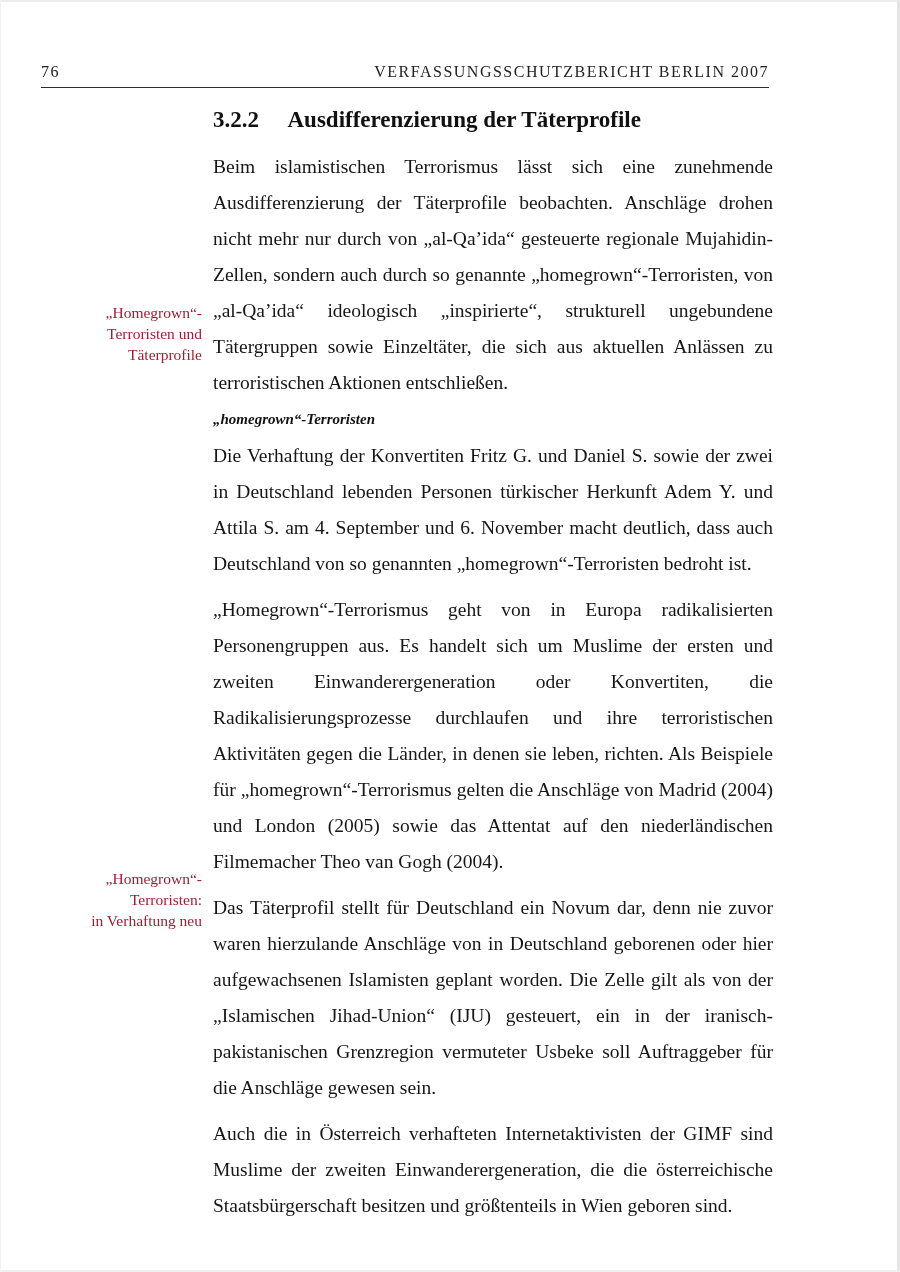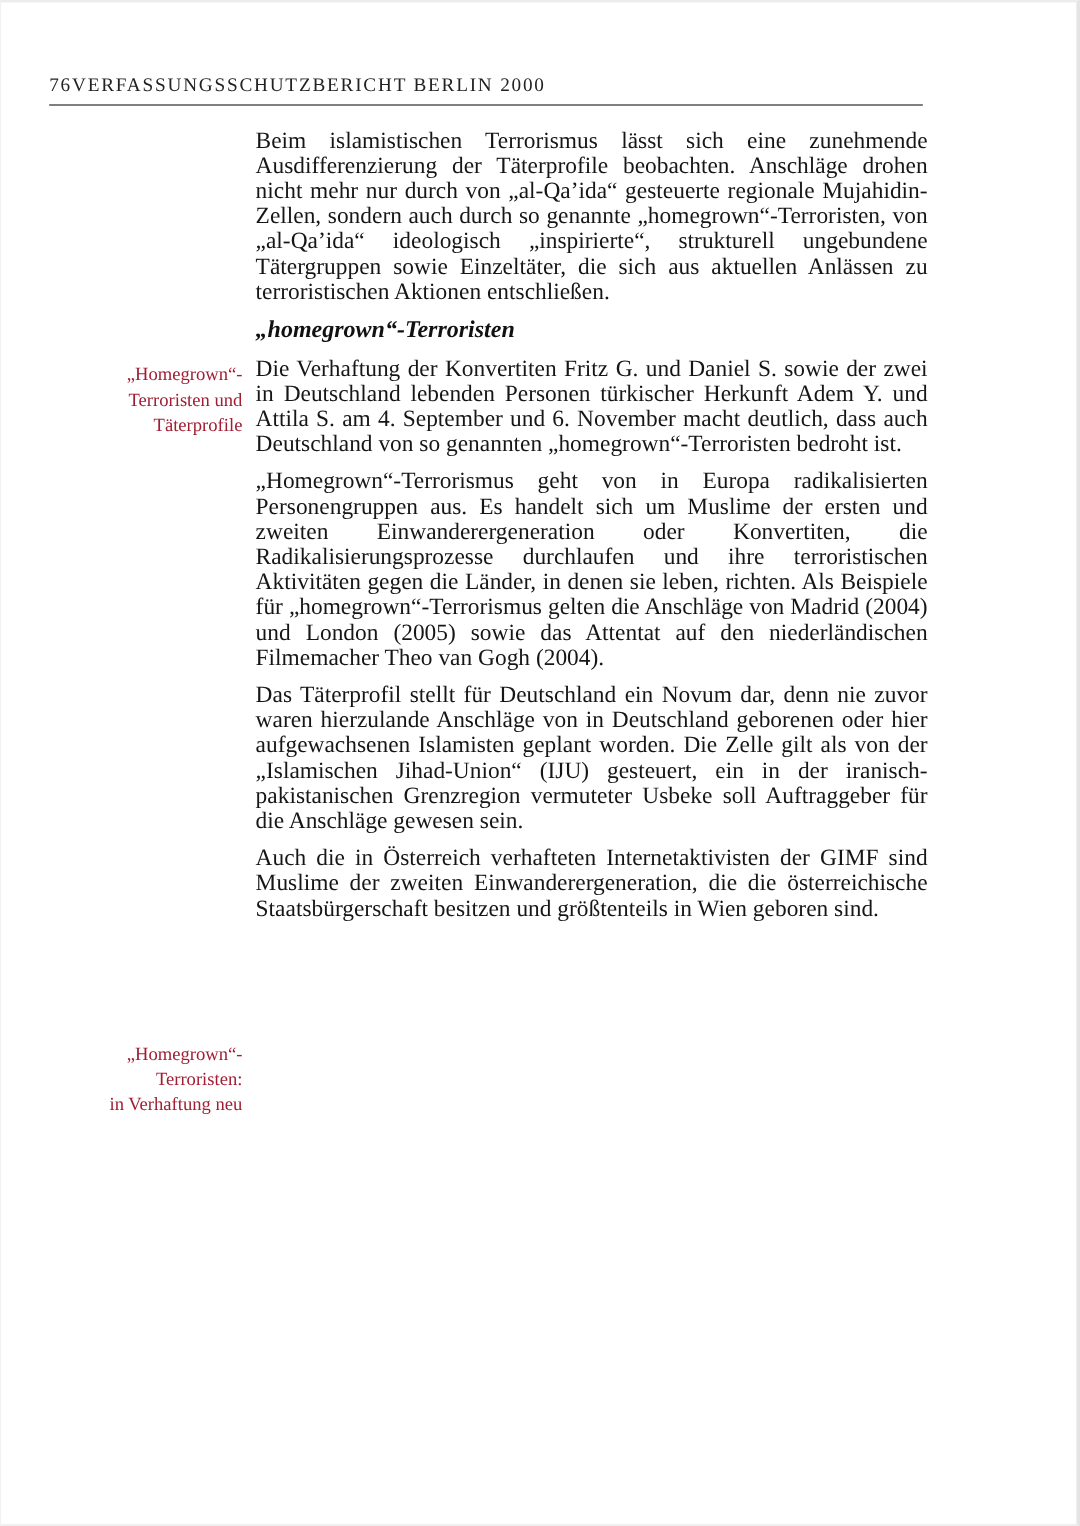--- a/index.html
+++ b/index.html
@@ -22,20 +22,21 @@
     overflow: hidden;
   }
 
   
   .running-header {
     position: absolute;
     top: 61px;
     left: 40px;
     right: 128px;
     display: flex;
+    justify-content: space-between;
     align-items: baseline;
     font-size: 16px;
     letter-spacing: 1.5px;
     color: #222222;
   }
   .header-rule {
     position: absolute;
     top: 85px;
     left: 40px;
     right: 128px;
@@ -68,57 +69,61 @@
     font-size: 23px;
     font-weight: bold;
     color: #111111;
     white-space: nowrap;
   }
   .section-heading .sec-num { margin-right: 24px; }
 
   .body-par {
     margin: 0 0 10px 0;
     font-size: 19.5px;
-    line-height: 21px;
+    line-height: 36px;
     text-align: justify;
     color: #161616;
   }
   .subheading {
     margin: 8px 0 10px 0;
-    font-size: 20px;
+    font-size: 15px;
     font-weight: bold;
     font-style: italic;
     color: #111111;
   }
 </style>
 </head>
 <body>
 
 <div class="page">
 
   <div class="running-header">
     <span>76</span>
-    <span>VERFASSUNGSSCHUTZBERICHT BERLIN 2000</span>
+    <span>VERFASSUNGSSCHUTZBERICHT BERLIN 2007</span>
   </div>
   <div class="header-rule"></div>
 
   <div class="margin-note margin-note-1">
     <div>„Homegrown“-</div>
     <div>Terroristen und</div>
     <div>Täterprofile</div>
   </div>
 
   <div class="margin-note margin-note-2">
     <div>„Homegrown“-</div>
     <div>Terroristen:</div>
     <div>in Verhaftung neu</div>
   </div>
 
   <div class="content">
 
+    <h1 class="section-heading">
+      <span class="sec-num">3.2.2</span>
+      <span>Ausdifferenzierung der Täterprofile</span>
+    </h1>
 
     <p class="body-par">Beim islamistischen Terrorismus lässt sich eine zunehmende Ausdifferenzierung der Täterprofile beobachten. Anschläge drohen nicht mehr nur durch von „al-Qa’ida“ gesteuerte regionale Mujahidin-Zellen, sondern auch durch so genannte „homegrown“-Terroristen, von „al-Qa’ida“ ideologisch „inspirierte“, strukturell ungebundene Tätergruppen sowie Einzeltäter, die sich aus aktuellen Anlässen zu terroristischen Aktionen entschließen.</p>
 
     <h2 class="subheading">„homegrown“-Terroristen</h2>
 
     <p class="body-par">Die Verhaftung der Konvertiten Fritz G. und Daniel S. sowie der zwei in Deutschland lebenden Personen türkischer Herkunft Adem Y. und Attila S. am 4. September und 6. November macht deutlich, dass auch Deutschland von so genannten „homegrown“-Terroristen bedroht ist.</p>
 
     <p class="body-par">„Homegrown“-Terrorismus geht von in Europa radikalisierten Personengruppen aus. Es handelt sich um Muslime der ersten und zweiten Einwanderergeneration oder Konvertiten, die Radikalisierungsprozesse durchlaufen und ihre terroristischen Aktivitäten gegen die Länder, in denen sie leben, richten. Als Beispiele für „homegrown“-Terrorismus gelten die Anschläge von Madrid (2004) und London (2005) sowie das Attentat auf den niederländischen Filmemacher Theo van Gogh (2004).</p>
 
     <p class="body-par">Das Täterprofil stellt für Deutschland ein Novum dar, denn nie zuvor waren hierzulande Anschläge von in Deutschland geborenen oder hier aufgewachsenen Islamisten geplant worden. Die Zelle gilt als von der „Islamischen Jihad-Union“ (IJU) gesteuert, ein in der iranisch-pakistanischen Grenzregion vermuteter Usbeke soll Auftraggeber für die Anschläge gewesen sein.</p>

